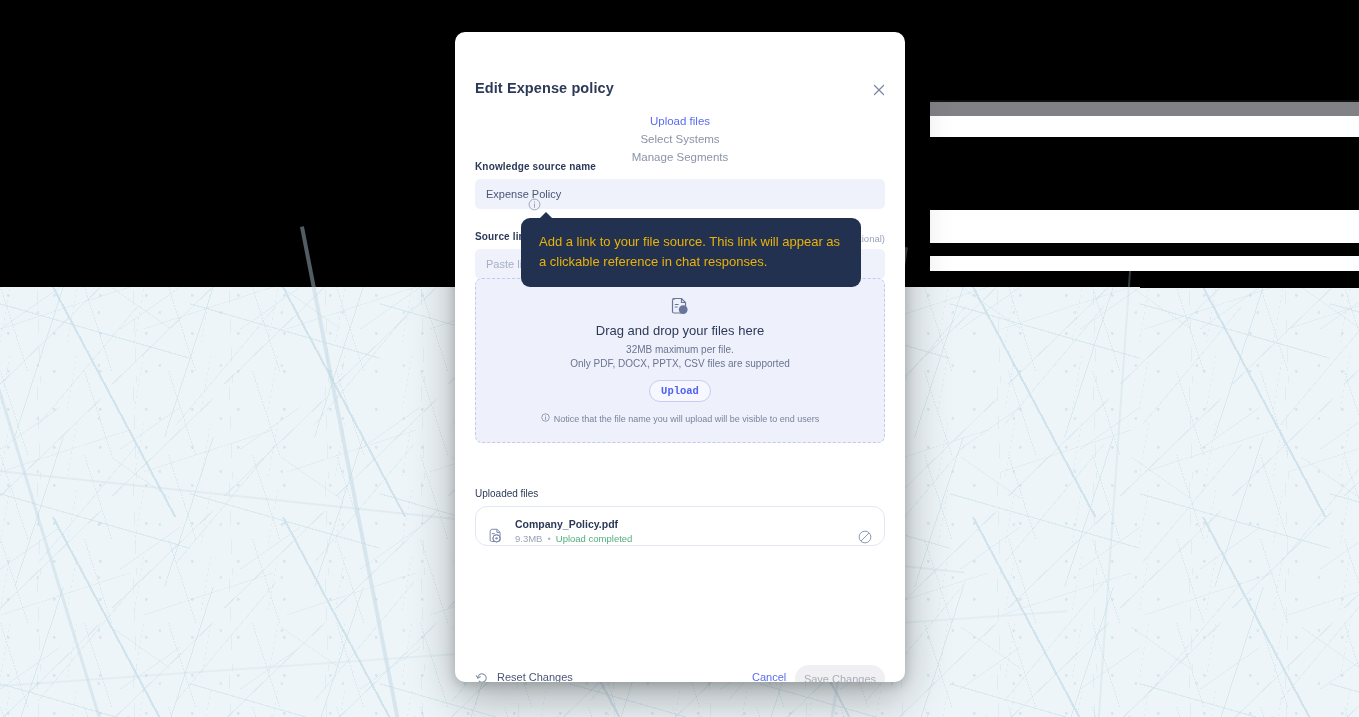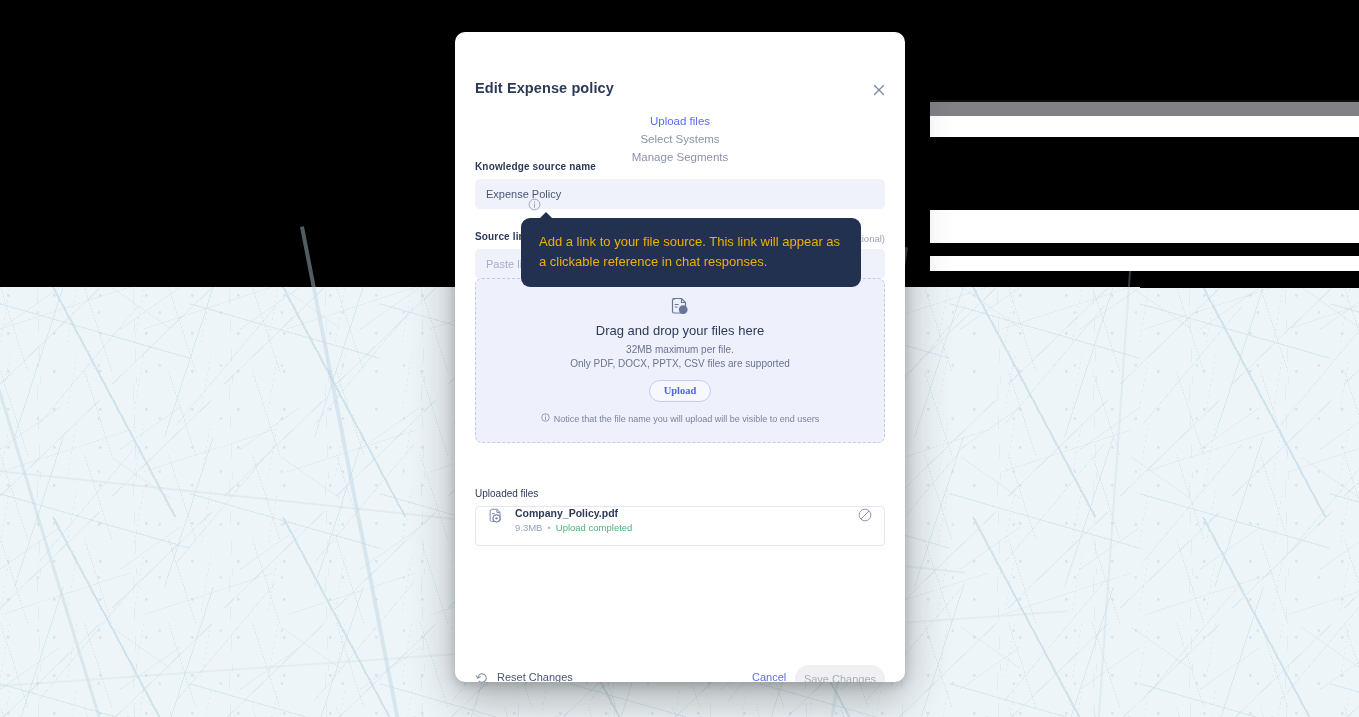--- a/index.html
+++ b/index.html
@@ -233,21 +233,21 @@
     display: block;
     width: 62px;
     height: 22px;
     line-height: 20px;
     border: 1px solid #c6ccf4;
     border-radius: 11px;
     background: #f7f8ff;
     color: #4f62ee;
     font-size: 10.5px;
     font-weight: bold;
-    font-family: Liberation Serif, serif;
+    font-family: Liberation Mono, monospace;
     cursor: pointer;
     padding: 0;
   }
   .dz-notice {
     margin-top: 11px;
     font-size: 9px;
     color: #7a839d;
     display: flex;
     align-items: center;
     justify-content: center;
@@ -264,24 +264,24 @@
     font-weight: normal;
     color: #2c3a57;
   }
   .file-row {
     position: absolute;
     left: 20px;
     top: 474px;
     width: 410px;
     height: 40px;
     border: 1px solid #e4e7f2;
-    border-radius: 4px;
+    border-radius: 12px;
     box-sizing: border-box;
     display: flex;
-    align-items: flex-start;
+    align-items: flex-end;
     padding: 0 11px;
     background: #ffffff;
   }
   .file-icon { width: 18px; height: 18px; color: #7f8aa8; flex: none; }
   .file-meta { margin-left: 10px; flex: 1; }
   .file-name {
     font-size: 10.5px;
     font-weight: bold;
     color: #2c3a57;
     line-height: 1.3;

